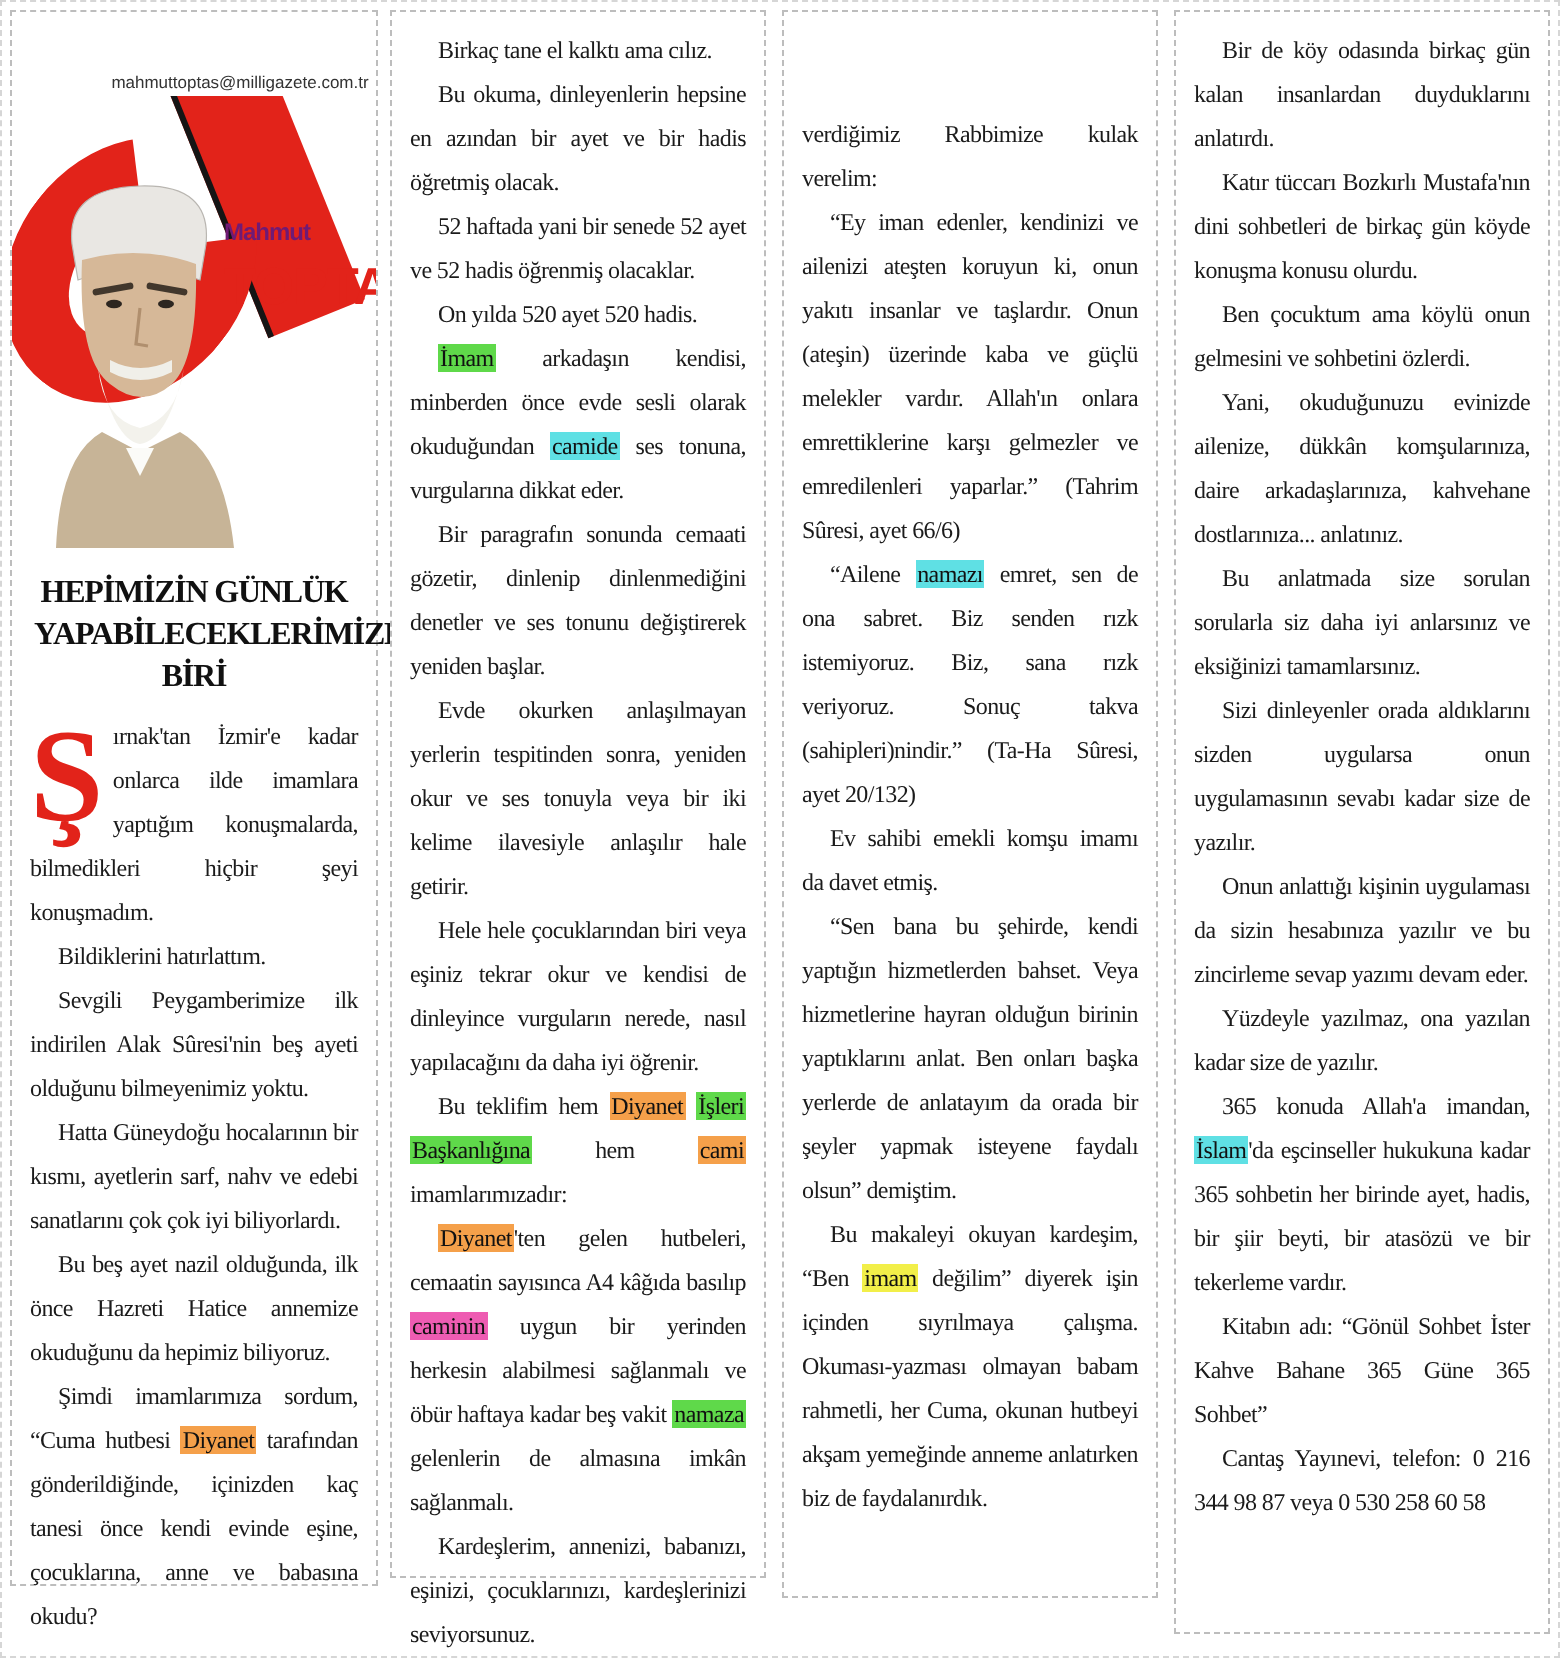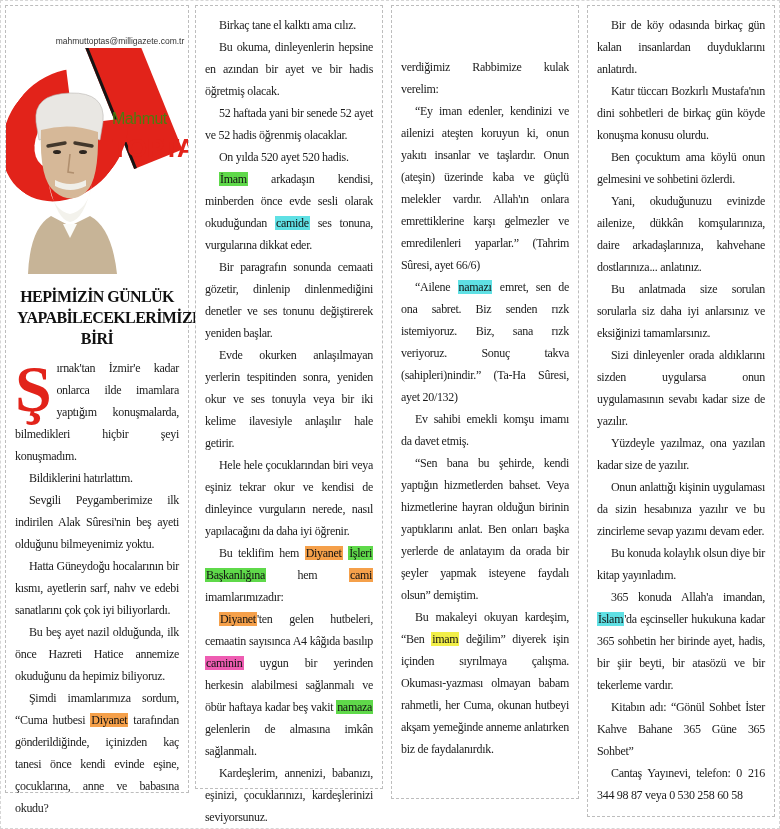--- a/index.html
+++ b/index.html
@@ -57,21 +57,21 @@
   .swoosh-ring{
     position:absolute;left:1px;top:16px;width:116px;height:142px;
     border:33px solid var(--red);border-top-color:transparent;
     border-radius:50%;transform:rotate(38deg);z-index:2;
   }
   .portrait{position:absolute;left:18px;top:40px;z-index:3;}
   .author-name{
     position:absolute;right:2px;top:62px;z-index:4;width:74px;
     font-family:"Liberation Sans", sans-serif;line-height:1.1;
   }
-  .author-first{font-size:16px;font-weight:normal;color:#4d7c0f;letter-spacing:-0.5px;}
+  .author-first{font-size:12px;font-weight:bold;color:#701a75;letter-spacing:-0.5px;}
   .author-last{font-size:26px;font-weight:bold;color:var(--red);letter-spacing:-0.5px;margin-top:6px;}
 
   h1.headline{
     font-size:16px;line-height:21px;text-align:center;
     font-weight:bold;color:#111;letter-spacing:-0.6px;
     margin:10px 2px 8px 2px;
     font-family:"Liberation Serif", serif;
   }
 </style>
 </head>
@@ -144,22 +144,21 @@
   </section>
 
   <section class="col" id="col4">
     <div class="body-text">
         <p>Bir de köy odasında birkaç gün kalan insanlardan duyduklarını anlatırdı.</p>
         <p>Katır tüccarı Bozkırlı Mustafa'nın dini sohbetleri de birkaç gün köyde konuşma konusu olurdu.</p>
         <p>Ben çocuktum ama köylü onun gelmesini ve sohbetini özlerdi.</p>
         <p>Yani, okuduğunuzu evinizde ailenize, dükkân komşularınıza, daire arkadaşlarınıza, kahvehane dostlarınıza... anlatınız.</p>
         <p>Bu anlatmada size sorulan sorularla siz daha iyi anlarsınız ve eksiğinizi tamamlarsınız.</p>
         <p>Sizi dinleyenler orada aldıklarını sizden uygularsa onun uygulamasının sevabı kadar size de yazılır.</p>
+        <p>Onun anlattığı kişinin uygulaması da sizin hesabınıza yazılır ve bu zincirleme sevap yazımı devam eder.</p>
         <p>Yüzdeyle yazılmaz, ona yazılan kadar size de yazılır.</p>
-        <p>Onun anlattığı kişinin uygulaması da sizin hesabınıza yazılır ve bu zincirleme sevap yazımı devam eder.</p>
-        <p>Bu konuda kolaylık olsun diye bir kitap yayınladım.</p>
         <p>365 konuda Allah'a imandan, <mark class="hl" style="background: rgb(95, 224, 228);">İslam</mark>'da eşcinseller hukukuna kadar 365 sohbetin her birinde ayet, hadis, bir şiir beyti, bir atasözü ve bir tekerleme vardır.</p>
         <p>Kitabın adı: “Gönül Sohbet İster Kahve Bahane 365 Güne 365 Sohbet”</p>
         <p>Cantaş Yayınevi, telefon: 0 216 344 98 87 veya 0 530 258 60 58</p>
       </div>
   </section>
 
 </div>
 
 </body></html>

